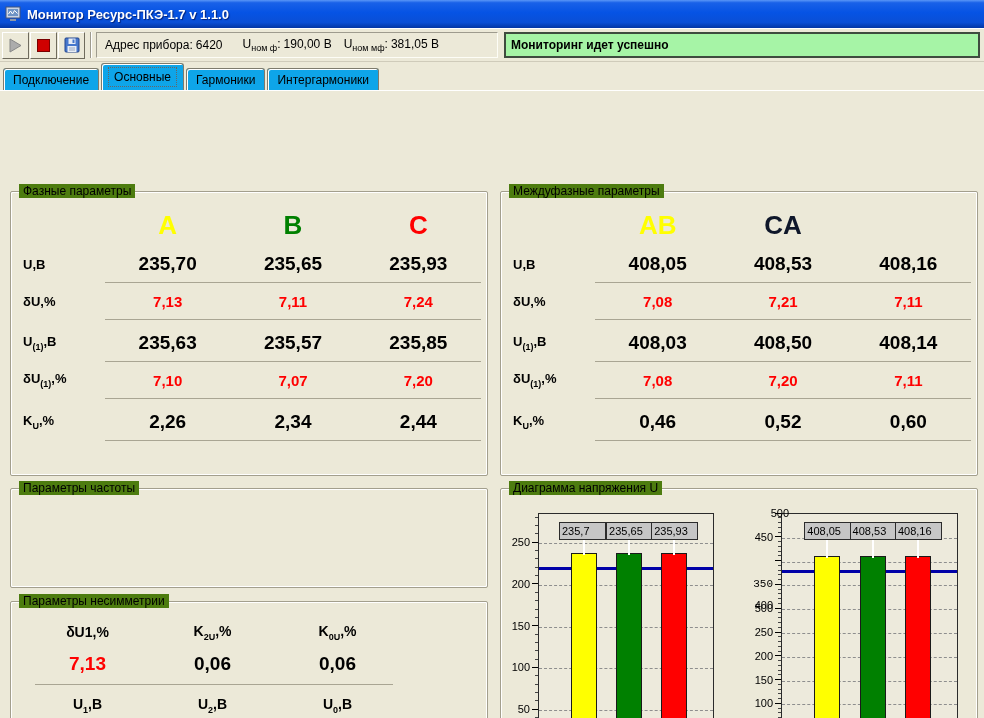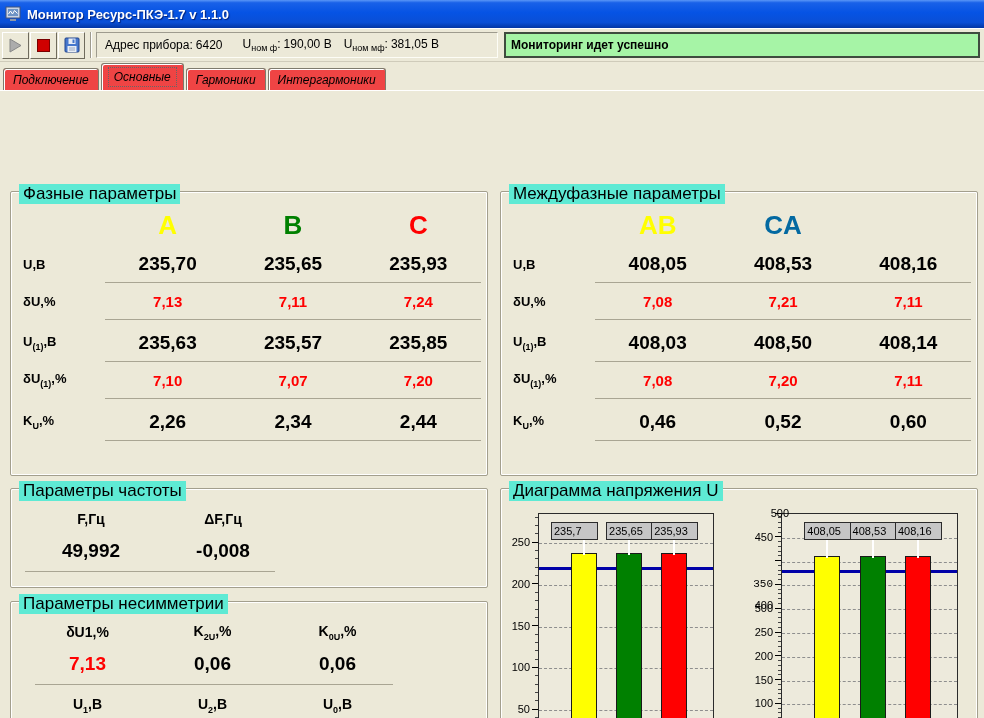--- a/index.html
+++ b/index.html
@@ -33,39 +33,38 @@
   sub{ font-size:9px; }
   .status-panel{
     flex:1; height:26px; margin-left:6px; margin-right:2px;
     background:#A6F4A6; border:2px solid #3F4C3F;
     display:flex; align-items:center; padding:0 5px; font-size:12px; font-weight:bold;
   }
   
   .tabstrip{ height:28px; display:flex; align-items:flex-end; padding-left:3px; position:relative; }
   .tab{
     height:22px; display:flex; align-items:center; padding:0 9px; margin-right:2px;
-    background:#ef4444; font-size:12px; cursor:pointer;
+    background:#0ea5e9; font-size:12px; cursor:pointer;
     border:1px solid #7E7B6D; border-bottom:none; border-radius:3px 3px 0 0;
     box-shadow:inset 1px 1px 0 #FFFFFF;
-    font-style:italic;
   }
   .tab.active{ height:27px; z-index:3; position:relative; padding:0 6px; }
   .tab.active .tlabel{ border:1px dotted #666; padding:2px 5px; }
   .tabpage{
     position:absolute; top:90px; left:0; width:984px; height:628px;
     background:#ECE9D8; border-top:1px solid #FFFFFF;
   }
   
   .group{
     position:absolute; border:1px solid #A39F8D; border-radius:2px;
     box-shadow:inset 1px 1px 0 #FFFFFF, inset -1px -1px 0 #FFFFFF;
   }
   .gcap{
-    position:absolute; top:-8px; left:8px; background:#5eead4; padding:0 4px;
-    font-size:17px; color:#000; white-space:nowrap;
+    position:absolute; top:-8px; left:8px; background:#4d7c0f; padding:0 4px;
+    font-size:12px; color:#000; white-space:nowrap;
   }
   #g-phase { left:10px;  top:100px; width:478px; height:285px; }
   #g-line  { left:500px; top:100px; width:478px; height:285px; }
   #g-freq  { left:10px;  top:397px; width:478px; height:100px; }
   #g-unbal { left:10px;  top:510px; width:478px; height:192px; }
   #g-chart { left:500px; top:397px; width:478px; height:305px; }
 
   
   .ptable{ padding:12px 6px 0 8px; }
   .prow{ display:grid; grid-template-columns:86px 1fr 1fr 1fr; align-items:center; height:36px; }
@@ -219,21 +218,21 @@
         <div class="psep"></div>
       </div>
   </div>
 
   <div class="group" id="g-line">
     <span class="gcap">Междуфазные параметры</span>
     <div class="ptable" id="line-table">
         <div class="prow phead">
           <div class="plabel"></div>
           <div class="colhead" style="color: rgb(255, 255, 0);">AB</div>
-          <div class="colhead" style="color: #0369a1;">CA</div>
+          <div class="colhead" style="color: #0f172a;">CA</div>
         </div>
         <div class="prow">
           <div class="plabel"><span>U,В</span></div>
           <div class="pval v-big">408,05</div>
           <div class="pval v-big">408,53</div>
           <div class="pval v-big">408,16</div>
         </div>
         <div class="psep"></div>
         <div class="prow">
           <div class="plabel"><span>δU,%</span></div>
@@ -261,31 +260,20 @@
           <div class="pval v-big">0,46</div>
           <div class="pval v-big">0,52</div>
           <div class="pval v-big">0,60</div>
         </div>
         <div class="psep"></div>
       </div>
   </div>
 
   <div class="group" id="g-freq">
     <span class="gcap">Параметры частоты</span>
-    <div class="stable" id="freq-table">
-        <div class="srow heads" style="grid-template-columns: 132px 132px;">
-          <div class="scell"><span>F,Гц</span></div>
-          <div class="scell"><span>ΔF,Гц</span></div>
-        </div>
-        <div class="srow vals" style="grid-template-columns: 132px 132px;">
-          <div class="scell">49,992</div>
-          <div class="scell">-0,008</div>
-        </div>
-        <div class="ssep" style="width: 250px;"></div>
-      </div>
   </div>
 
   <div class="group" id="g-unbal">
     <span class="gcap">Параметры несимметрии</span>
     <div class="stable" id="unbal-table">
         <div class="srow heads" style="grid-template-columns: 125px 125px 125px;">
           <div class="scell"><span>δU1,%</span></div>
           <div class="scell"><span>K</span><sub>2U</sub><span>,%</span></div>
           <div class="scell"><span>K</span><sub>0U</sub><span>,%</span></div>
         </div>
@@ -308,21 +296,21 @@
     <div class="chart" id="chart-0" style="width: 208px; height: 268px; position: absolute;">
         <div class="plot" style="left: 30px; width: 176px; height: 238px;">
           <div class="gridline" style="top: 196.246px;"></div>
           <div class="gridline" style="top: 154.491px;"></div>
           <div class="gridline" style="top: 112.737px;"></div>
           <div class="gridline" style="top: 70.9825px;"></div>
           <div class="gridline" style="top: 29.2281px;"></div>
           <div class="nomline" style="top: 53.2807px;"></div>
           <div class="bar" style="left: 32.056px; height: 196.83px; background: rgb(255, 255, 0);"></div>
           <div class="vline" style="left: 44.056px; top: 26px; height: 15.1698px;"></div>
-          <div class="vbox" style="left: 12px;">235,7</div>
+          <div class="vbox" style="left: 20px;">235,7</div>
           <div class="bar" style="left: 77.112px; height: 196.788px; background: rgb(0, 128, 0);"></div>
           <div class="vline" style="left: 89.112px; top: 26px; height: 15.2116px;"></div>
           <div class="vbox" style="left: 67.112px;">235,65</div>
           <div class="bar" style="left: 122.168px; height: 197.022px; background: rgb(255, 0, 0);"></div>
           <div class="vline" style="left: 134.168px; top: 26px; height: 14.9778px;"></div>
           <div class="vbox" style="left: 112.168px;">235,93</div>
         </div>
         <div class="ticklabel" style="top: 196.246px; left: 0px; width: 22px;">50</div>
         <div class="majortick" style="top: 195.746px; left: 24px;"></div>
         <div class="ticklabel" style="top: 154.491px; left: 0px; width: 22px;">100</div>

